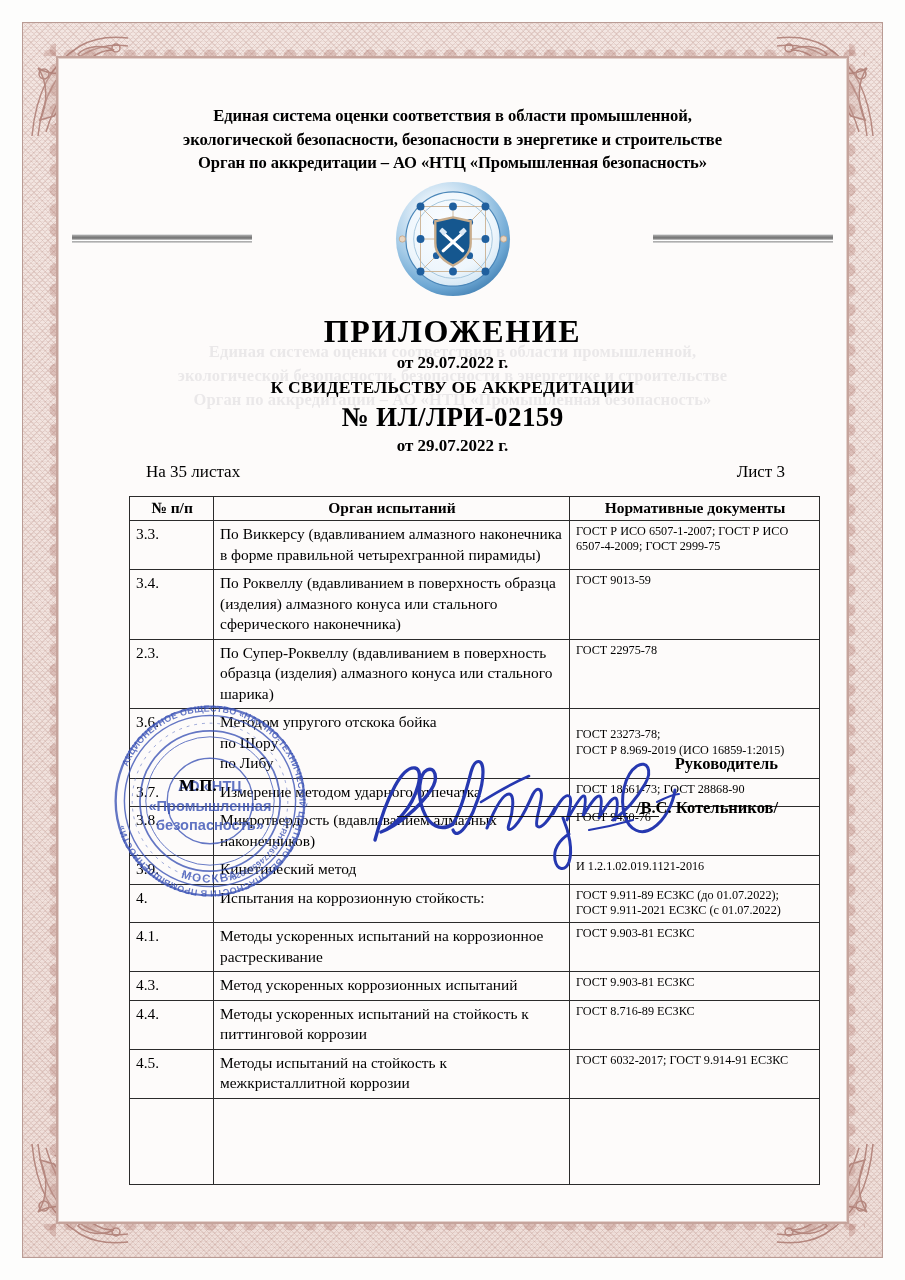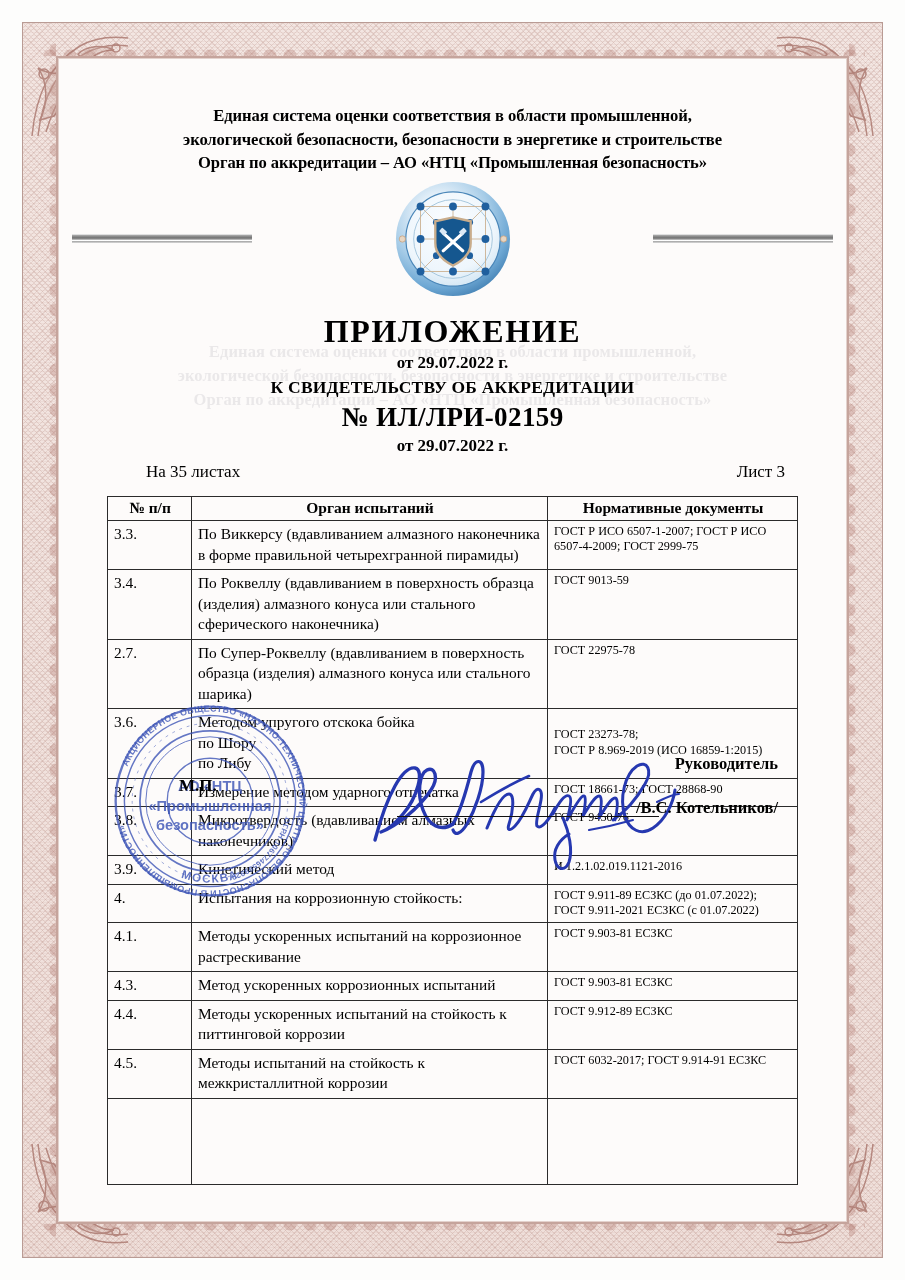--- a/index.html
+++ b/index.html
@@ -216,20 +216,21 @@
   .tbl-wrap {
     position: absolute;
     left: 45px;
     right: 45px;
     top: 434px;
   }
   table.methods {
     width: 100%;
     border-collapse: collapse;
     table-layout: fixed;
+    margin-left: 22px;
   }
   table.methods th,
   table.methods td {
     border: 1px solid #2b2b2b;
     vertical-align: top;
     padding: 3px 5px 4px 6px;
   }
   table.methods th {
     text-align: center;
     font-weight: bold;
@@ -486,21 +487,21 @@
               <td class="c-num">3.3.</td>
               <td class="c-meth">По Виккерсу (вдавливанием алмазного наконечника в форме правильной четырехгранной пирамиды)</td>
               <td class="c-doc">ГОСТ Р ИСО 6507-1-2007; ГОСТ Р ИСО 6507-4-2009; ГОСТ 2999-75</td>
             </tr>
             <tr>
               <td class="c-num">3.4.</td>
               <td class="c-meth">По Роквеллу (вдавливанием в поверхность образца (изделия) алмазного конуса или стального сферического наконечника)</td>
               <td class="c-doc">ГОСТ 9013-59</td>
             </tr>
             <tr>
-              <td class="c-num">2.7.</td>
+              <td class="c-num">2.3.</td>
               <td class="c-meth">По Супер-Роквеллу (вдавливанием в поверхность образца (изделия) алмазного конуса или стального шарика)</td>
               <td class="c-doc">ГОСТ 22975-78</td>
             </tr>
             <tr>
               <td class="c-num">3.6.</td>
               <td class="c-meth">Методом упругого отскока бойка<br>по Шору<br>по Либу</td>
               <td class="c-doc vmid">ГОСТ 23273-78;<br>ГОСТ Р 8.969-2019 (ИСО 16859-1:2015)</td>
             </tr>
             <tr>
               <td class="c-num">3.7.</td>
@@ -528,21 +529,21 @@
               <td class="c-doc">ГОСТ 9.903-81 ЕСЗКС</td>
             </tr>
             <tr>
               <td class="c-num">4.3.</td>
               <td class="c-meth">Метод ускоренных коррозионных испытаний</td>
               <td class="c-doc">ГОСТ 9.903-81 ЕСЗКС</td>
             </tr>
             <tr>
               <td class="c-num">4.4.</td>
               <td class="c-meth">Методы ускоренных испытаний на стойкость к питтинговой коррозии</td>
-              <td class="c-doc">ГОСТ 9.912-89 ЕСЗКС</td>
+              <td class="c-doc">ГОСТ 8.716-89 ЕСЗКС</td>
             </tr>
             <tr>
               <td class="c-num">4.5.</td>
               <td class="c-meth">Методы испытаний на стойкость к межкристаллитной коррозии</td>
               <td class="c-doc">ГОСТ 6032-2017; ГОСТ 9.914-91 ЕСЗКС</td>
             </tr>
             <tr class="tail-row">
               <td></td>
               <td></td>
               <td></td>

